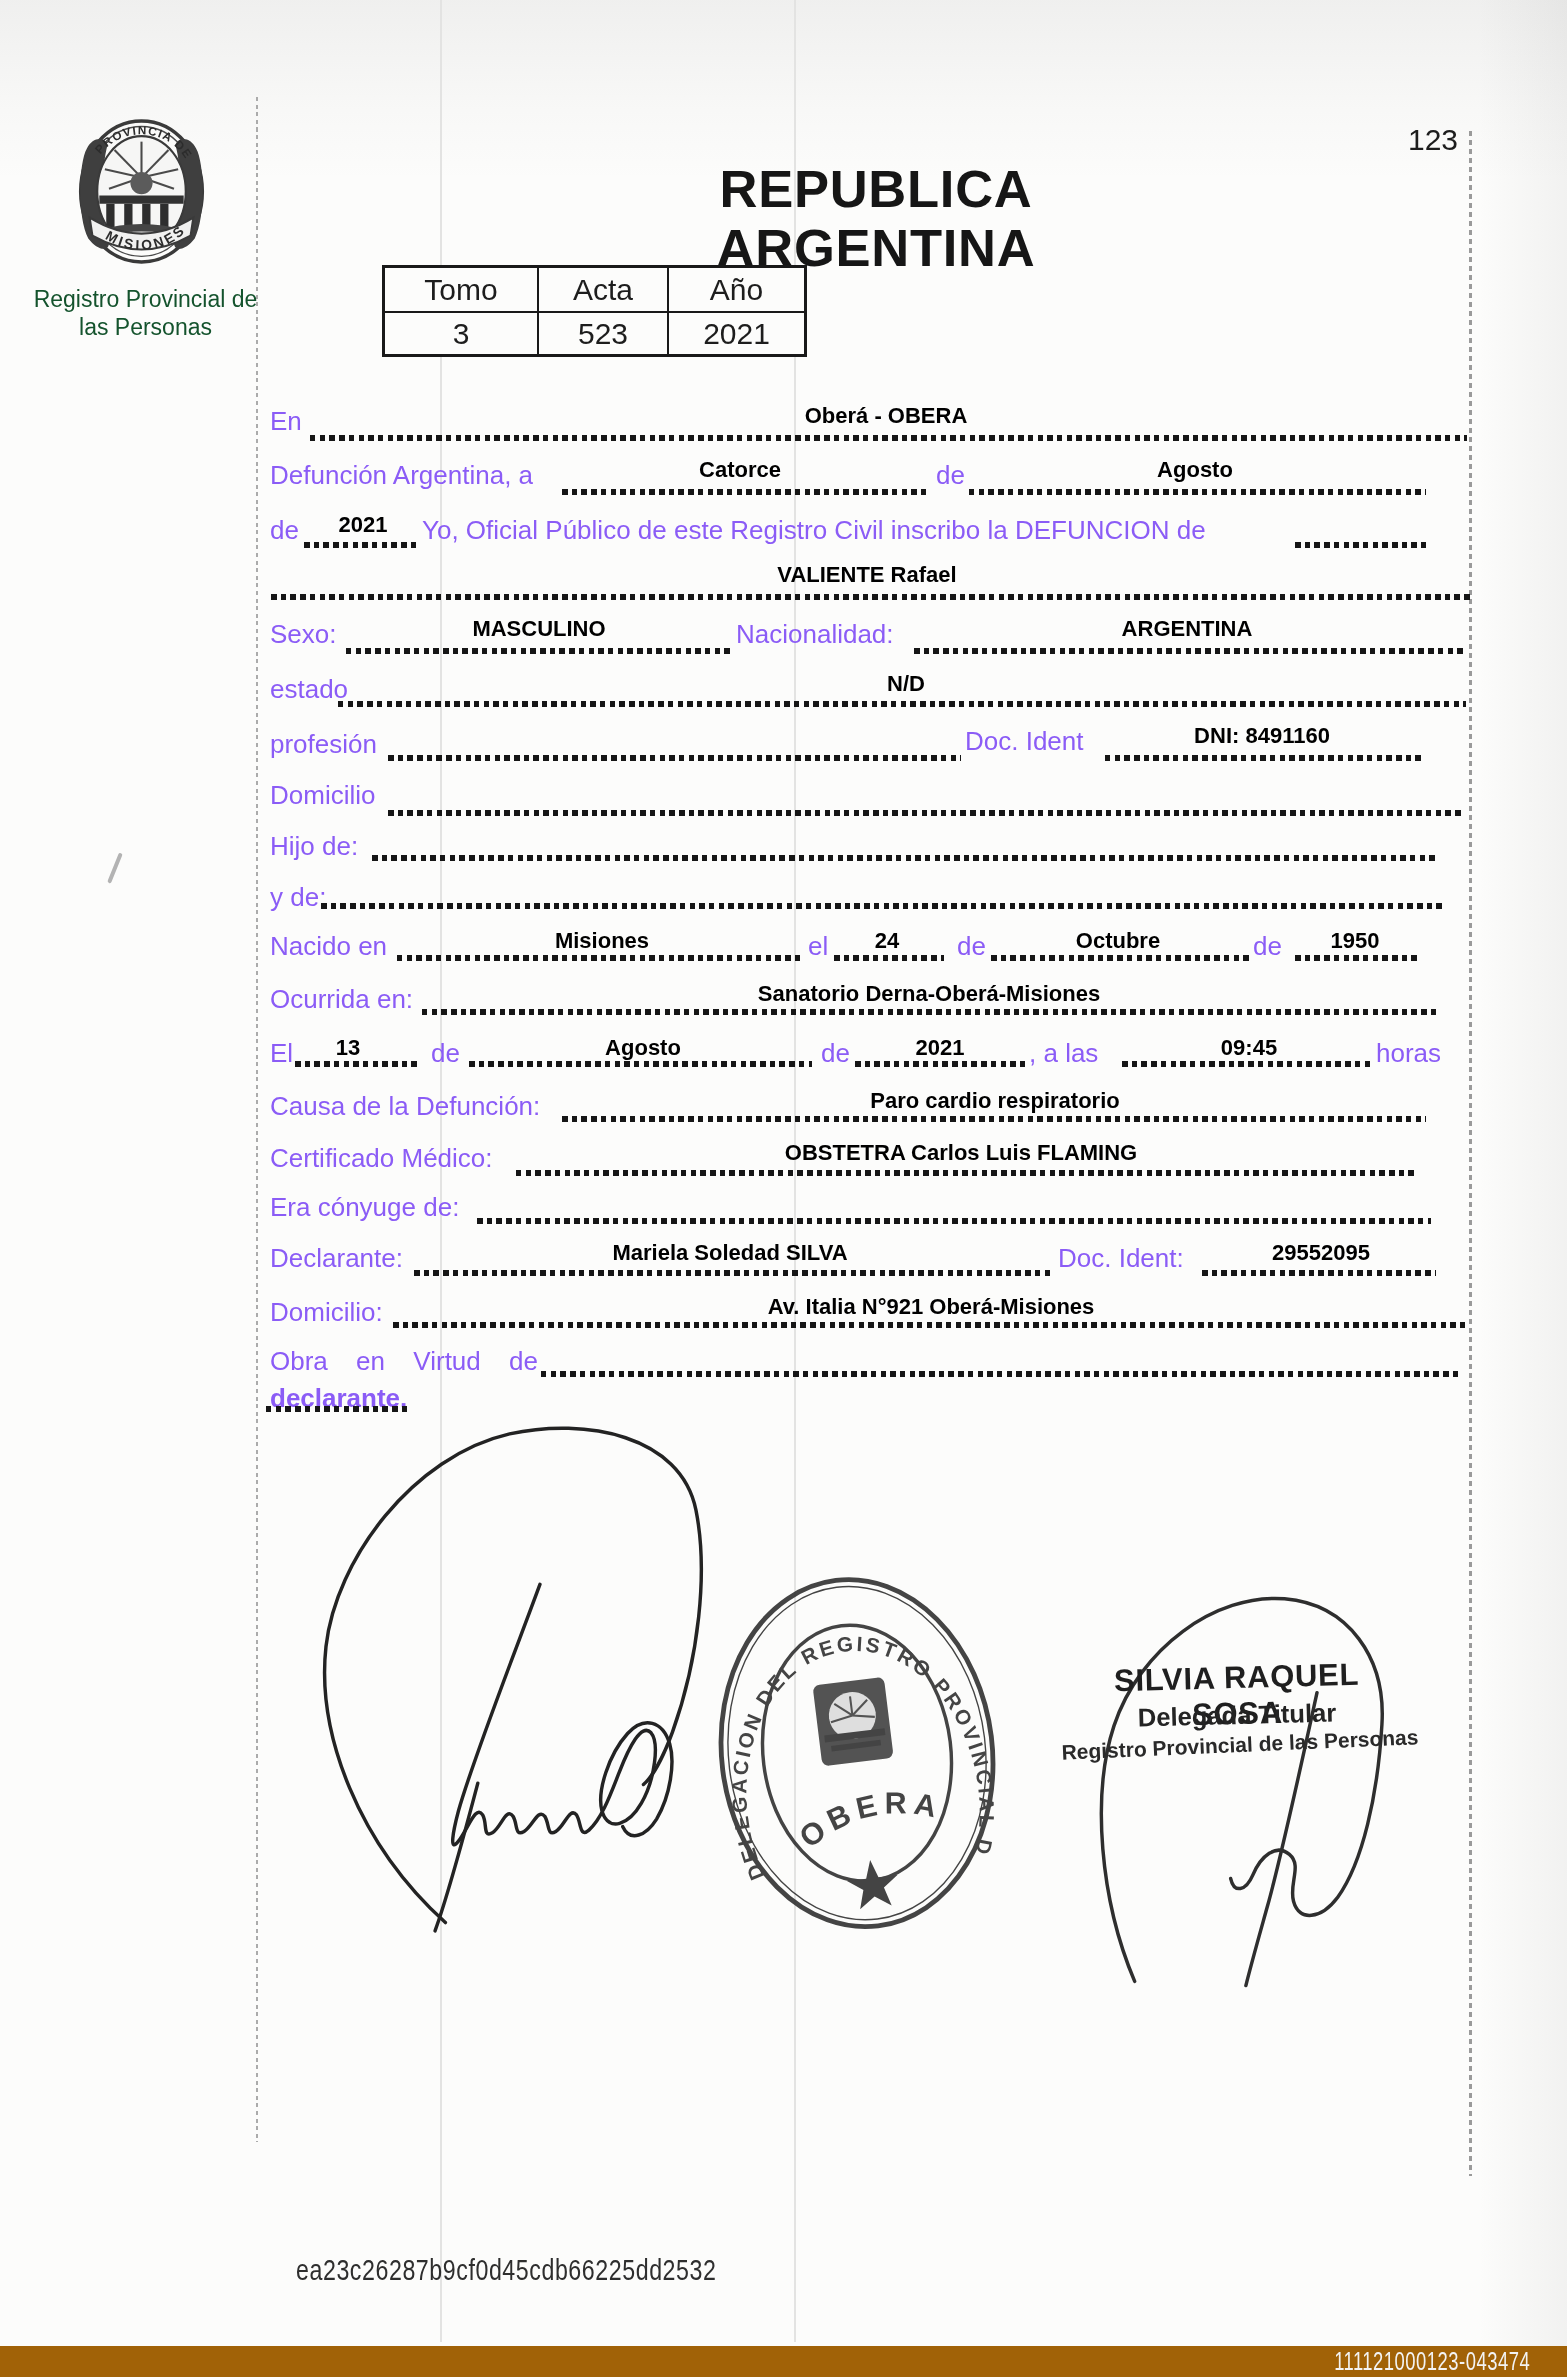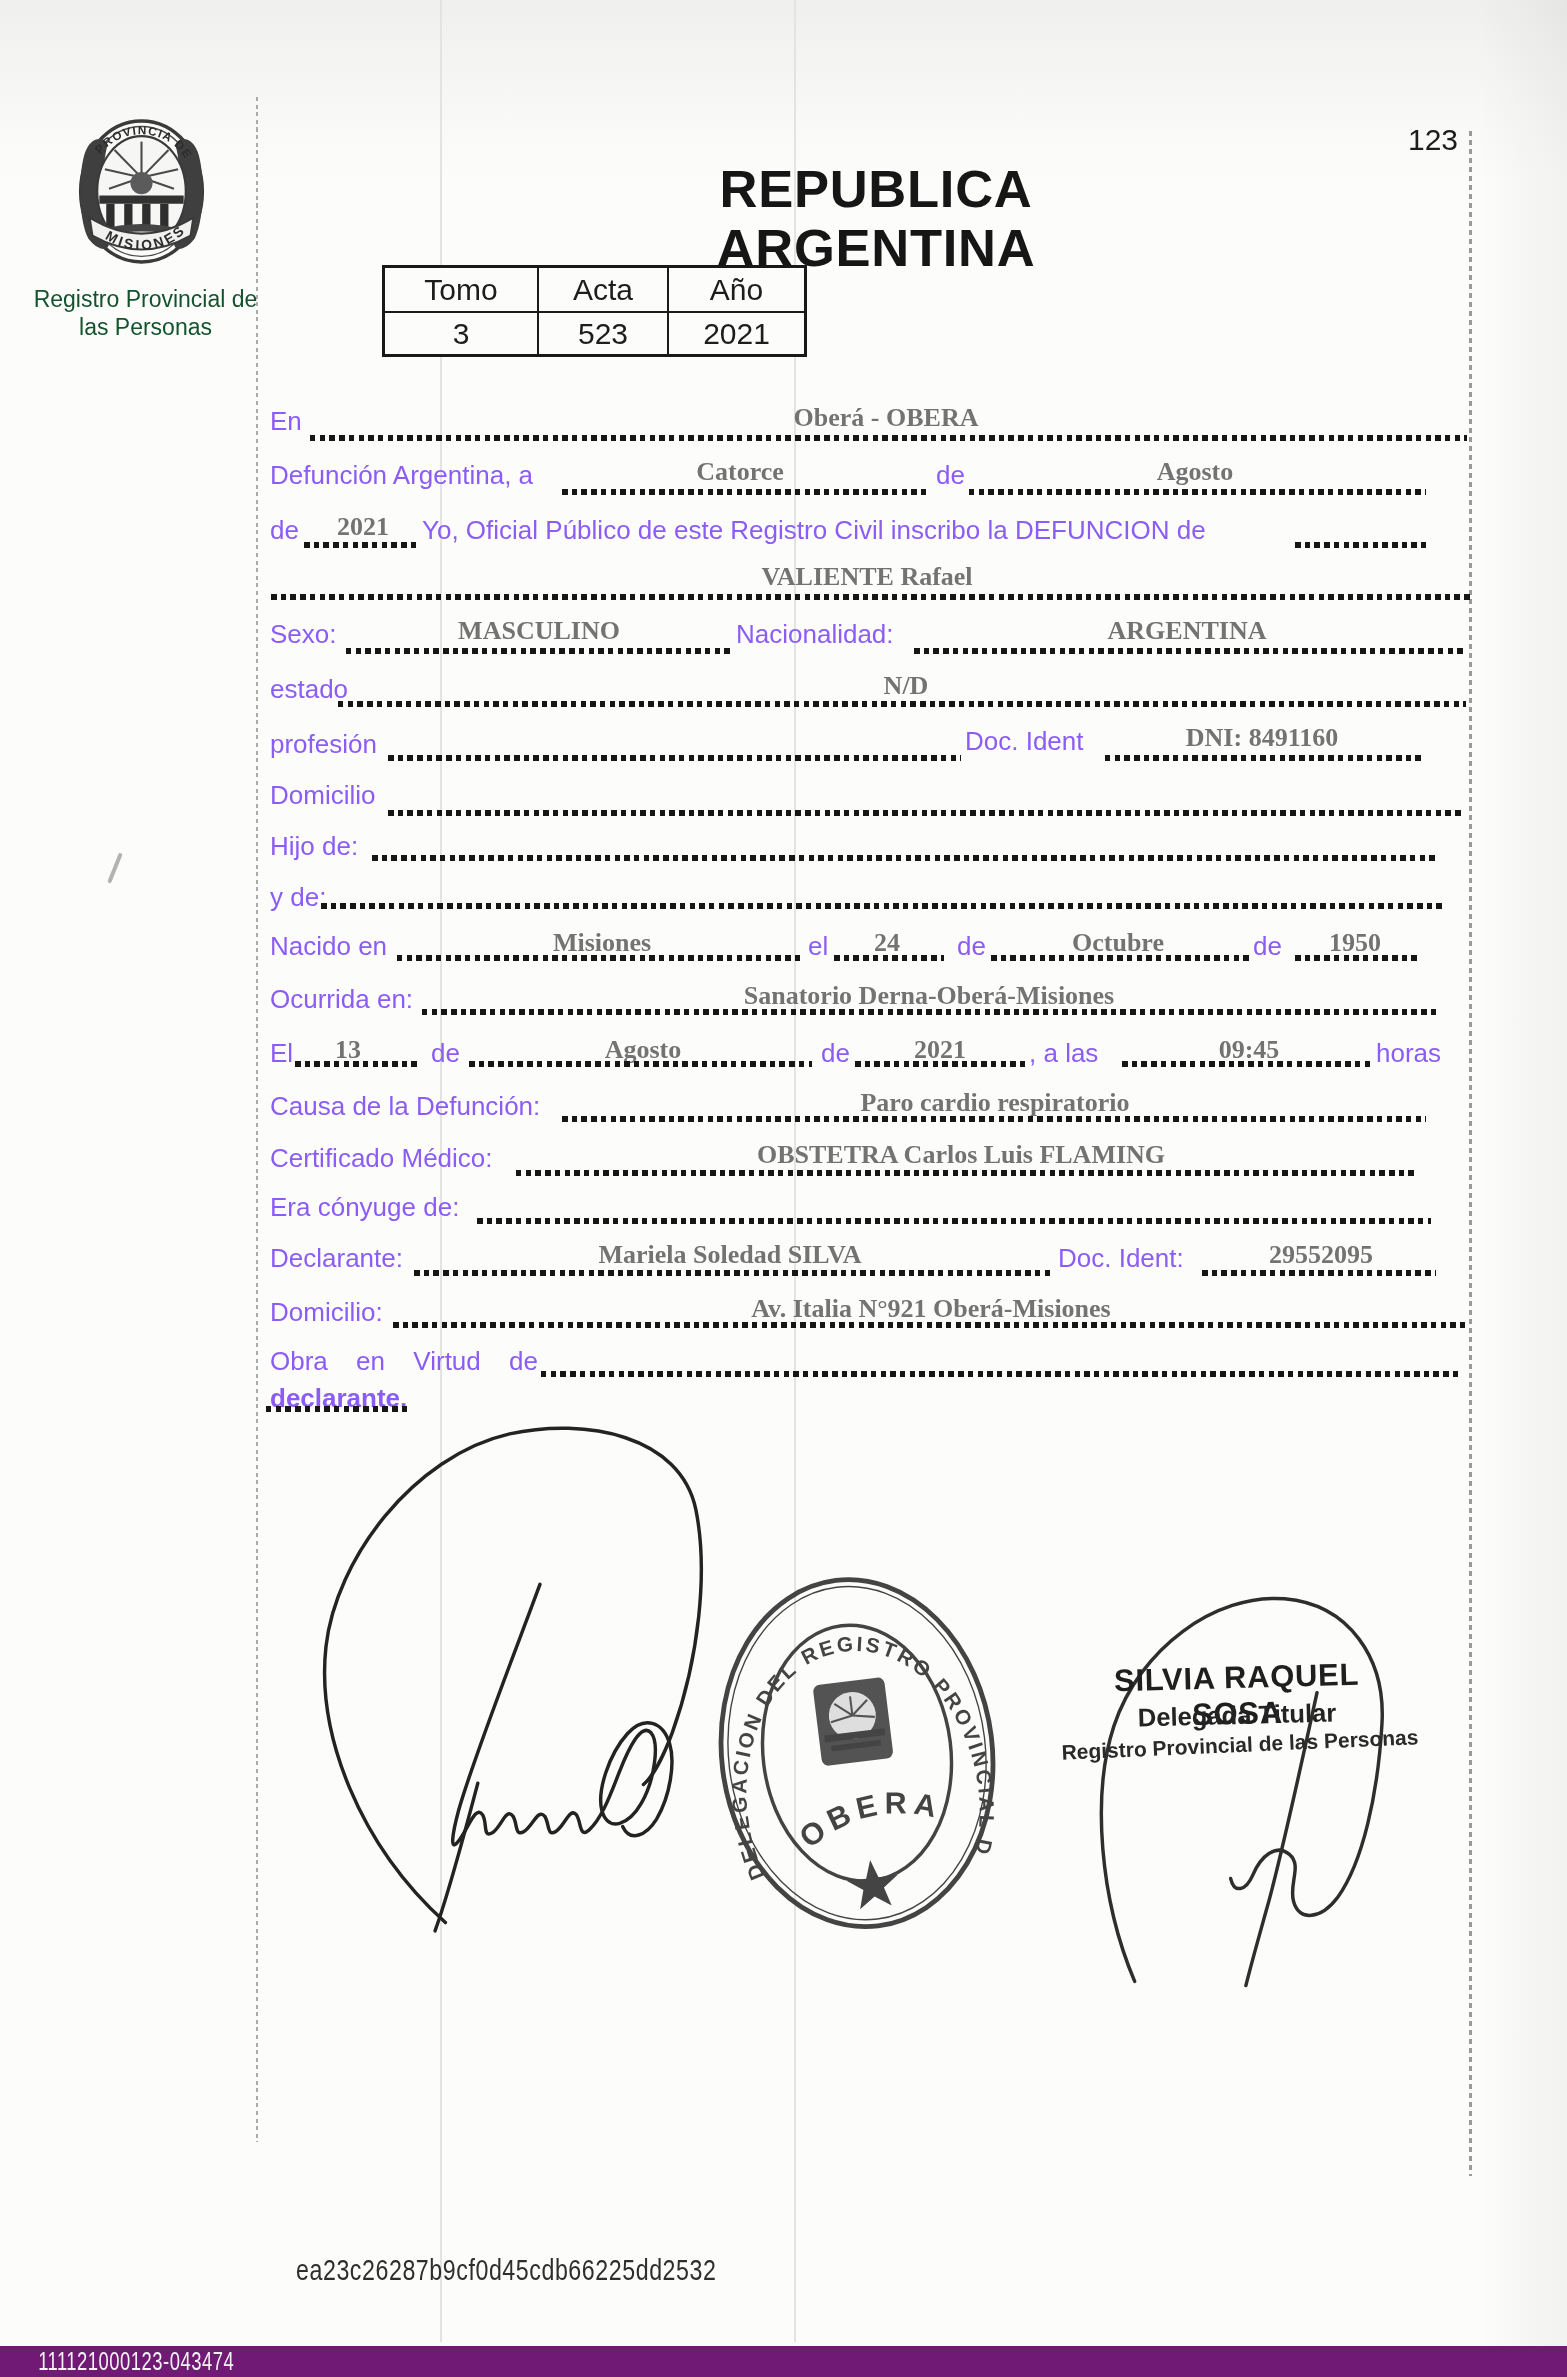--- a/index.html
+++ b/index.html
@@ -40,41 +40,41 @@
     border-left:2.8px solid #191919;border-top:2.8px solid #191919;}
   .rec-cell.first{border-left:none;}
   .rec-cell.head{border-top:none;}
 
   .type-box{position:absolute;left:955px;top:270px;width:449px;height:59px;
     border:3.5px solid #1b1b1b;display:flex;align-items:center;justify-content:center;
     font-size:32px;letter-spacing:1.4px;color:#222;}
 
   
   .lbl{position:absolute;font-size:26px;color:#8b5cf6;white-space:nowrap;}
-  .val{position:absolute;font-size:26px;font-weight:700;color:#737373;white-space:nowrap;
-    transform:translateX(-50%);font-family:Liberation Serif, serif;}
+  .val{position:absolute;font-size:22px;font-weight:700;color:#000000;white-space:nowrap;
+    transform:translateX(-50%);}
   .dots{position:absolute;height:5.5px;
     background:repeating-linear-gradient(90deg,#161616 0 5.5px,transparent 5.5px 9.7px);}
   .obra-label{width:268px;text-align:justify;text-align-last:justify;}
   .obra-text{position:absolute;left:541px;top:1346px;width:920px;font-size:26px;
     font-weight:700;text-align:justify;text-align-last:justify;white-space:normal;color:#141414;}
 
   
   .sig{position:absolute;}
   .stamp-name{position:absolute;left:1078px;top:1660px;width:318px;text-align:center;
     font-size:31px;font-weight:700;color:#1f1f1f;transform:rotate(-1.5deg);letter-spacing:0.7px;}
   .stamp-role{position:absolute;left:1078px;top:1701px;width:318px;text-align:center;
     font-size:25.6px;font-weight:700;color:#242424;transform:rotate(-1.5deg);}
   .stamp-org{position:absolute;left:1057px;top:1733px;width:366px;text-align:center;
     font-size:21px;font-weight:700;color:#2a2a2a;transform:rotate(-2.5deg);}
 
   .hash-line{position:absolute;left:296px;top:2254px;font-size:29px;color:#2e2e2e;
     transform:scaleX(0.8);transform-origin:left;letter-spacing:0.7px;}
-  .bottom-bar{position:absolute;left:0;top:2346px;width:1568px;height:31px;background:#701a75;
-    display:flex;align-items:center;justify-content:flex-start;}
+  .bottom-bar{position:absolute;left:0;top:2346px;width:1568px;height:31px;background:#a16207;
+    display:flex;align-items:center;justify-content:flex-end;}
   .bottom-bar span{color:#f3f3f3;font-size:25.6px;transform:scaleX(0.72);letter-spacing:0.7px;}
 </style>
 </head>
 <body>
 
 <div class="page">
 
   <div class="noise-top"></div>
   <div class="noise-right"></div>
   <div class="fold" style="left:440px"></div>

